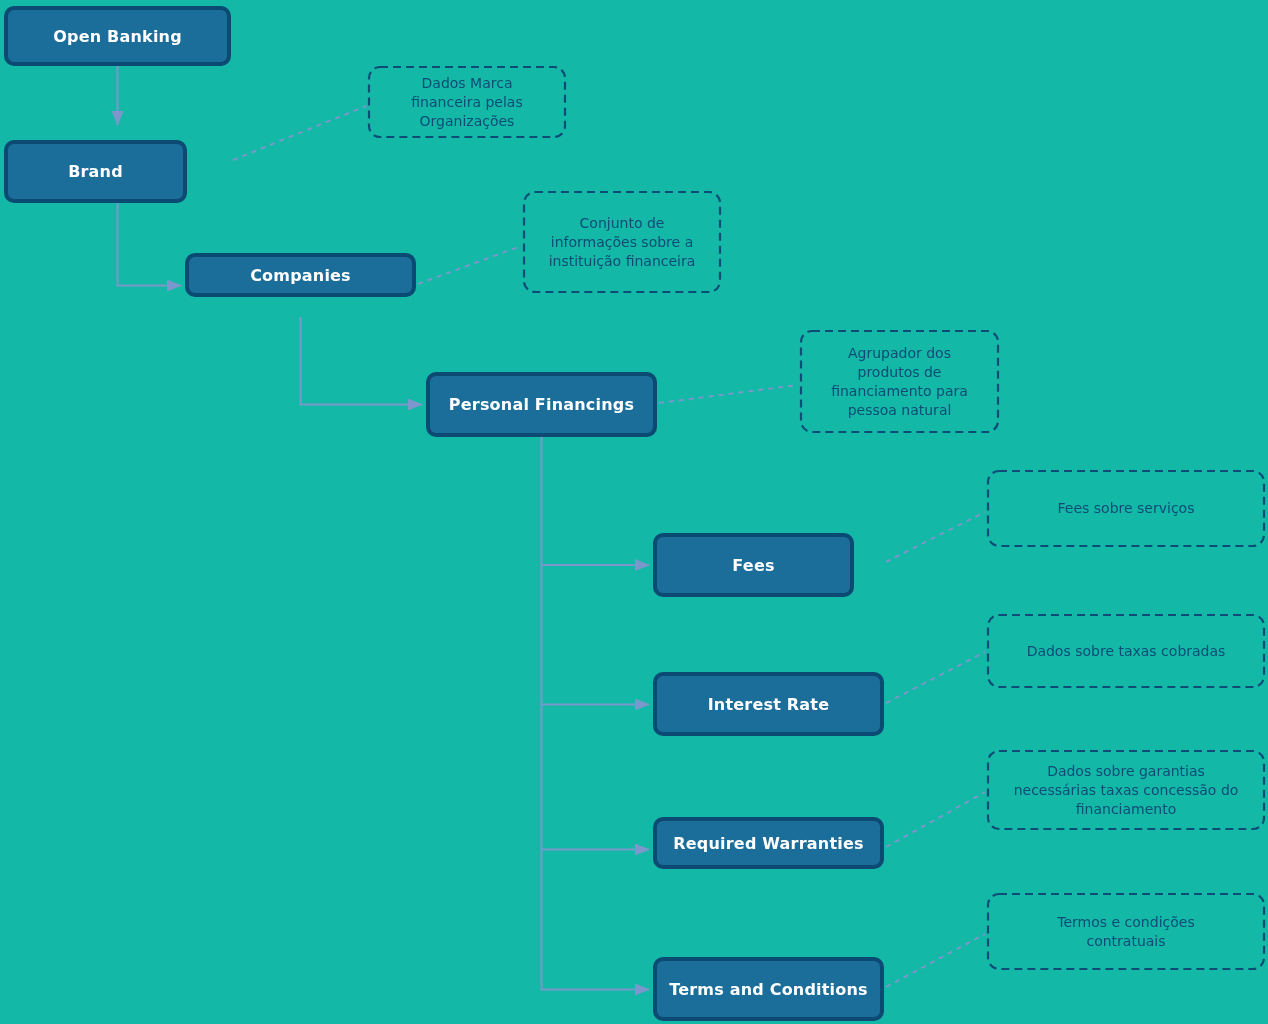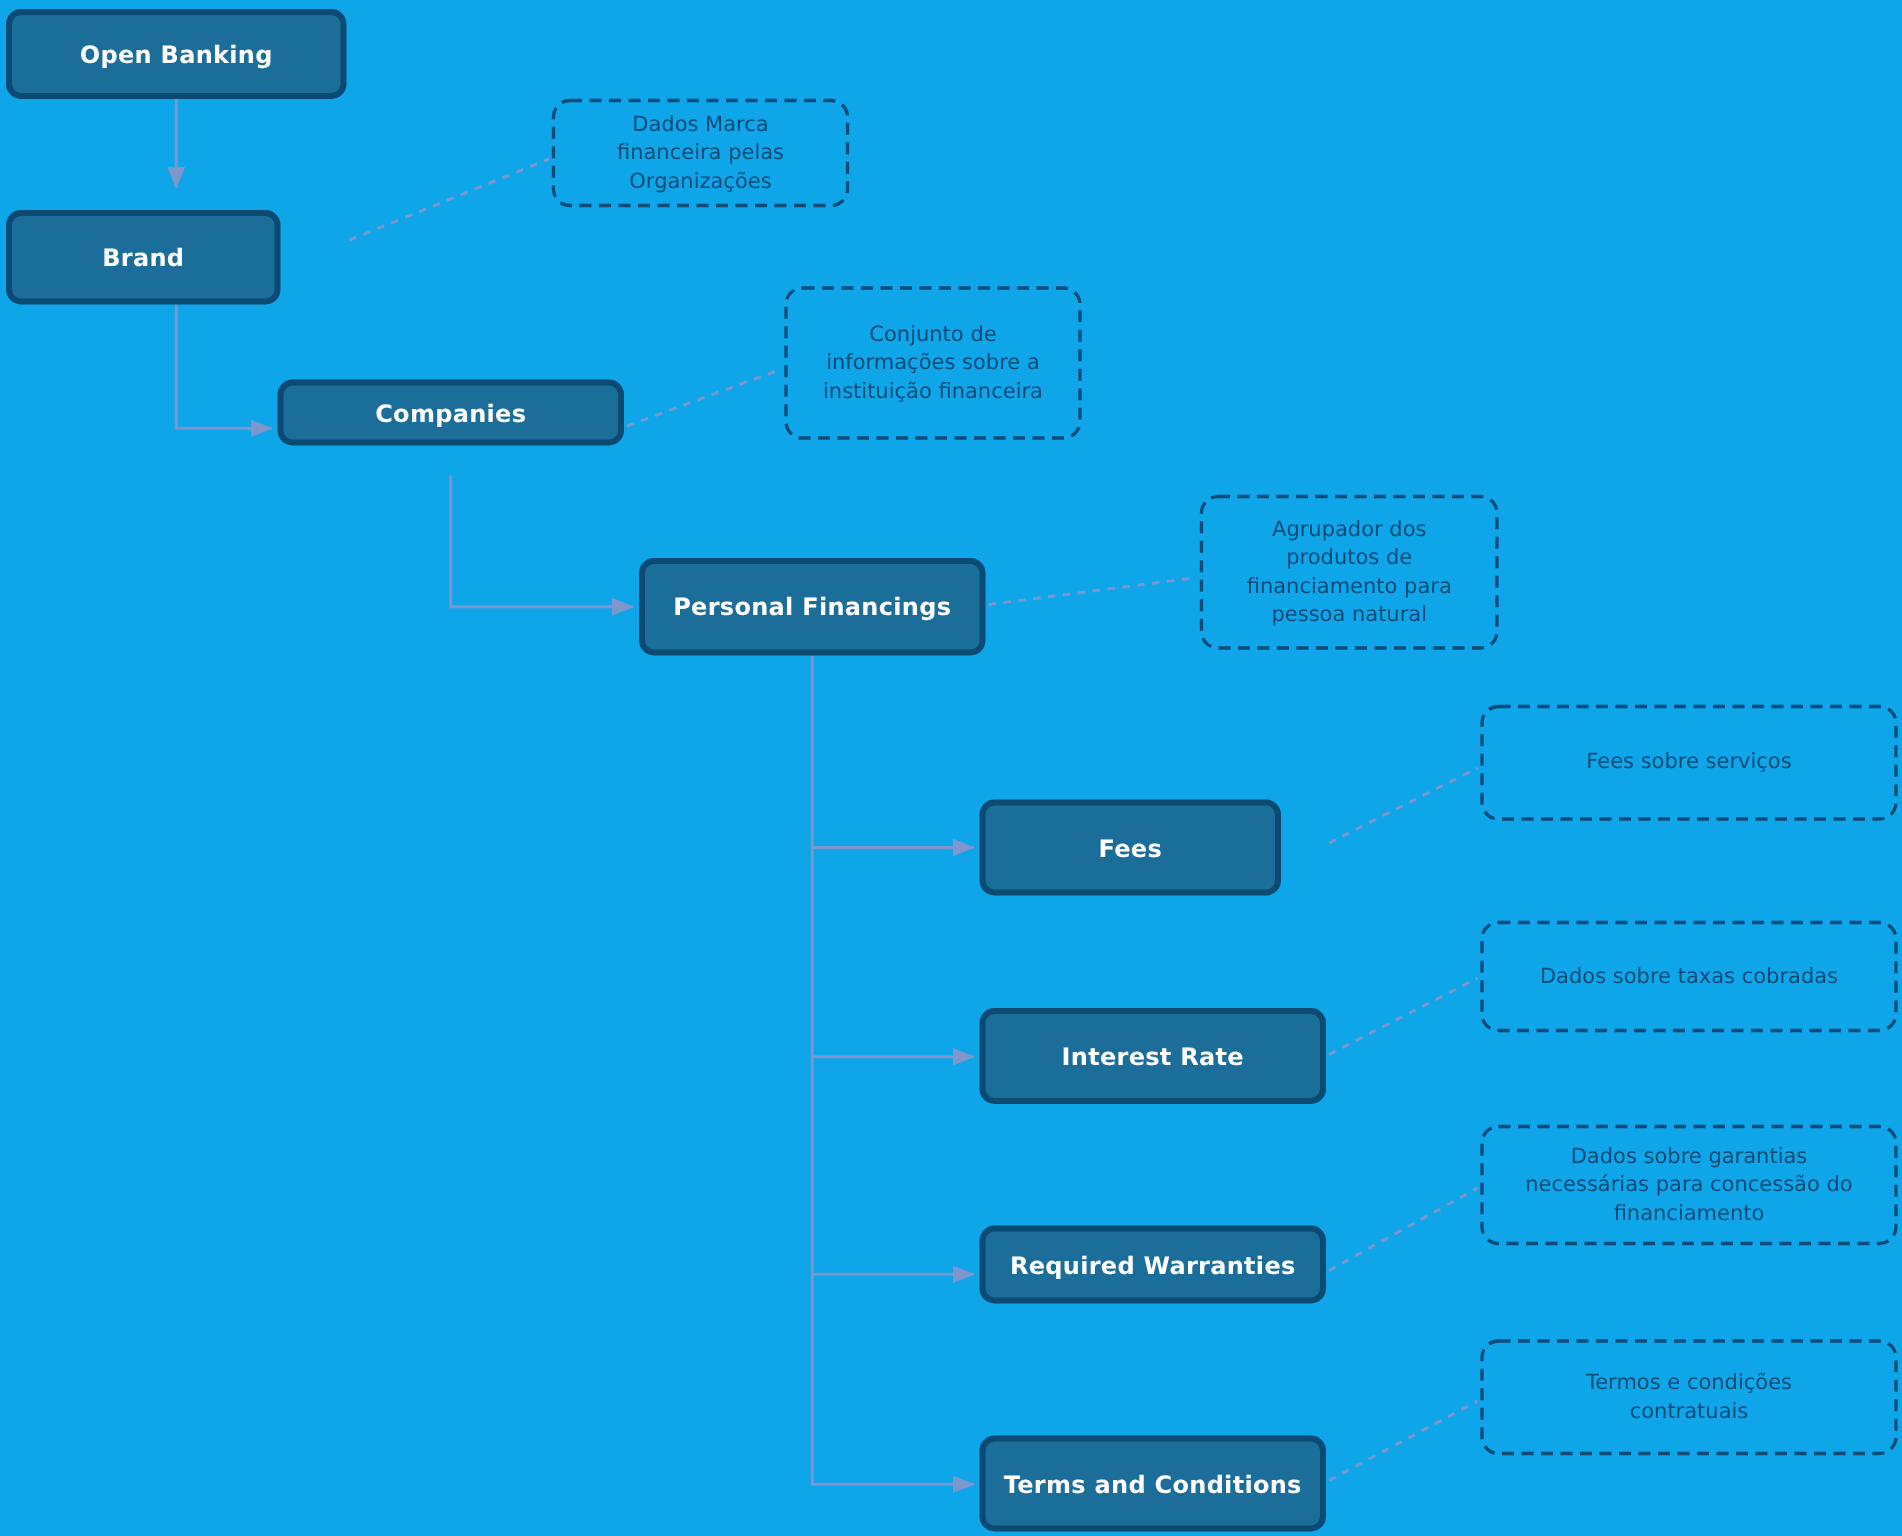--- a/index.html
+++ b/index.html
@@ -1,17 +1,17 @@
 <!DOCTYPE html>
 <html><head>
 <meta charset="utf-8">
 <style>
   html,body{margin:0;padding:0;background:#ffffff;}
   .canvas{
-    position:relative;width:1268px;height:1024px;background:#0ea5e9;overflow:hidden;
+    position:relative;width:1268px;height:1024px;background:#14b8a6;overflow:hidden;
     font-family:"DejaVu Sans","Liberation Sans",sans-serif;
   }
   svg.connector-layer{position:absolute;left:0;top:0;width:1268px;height:1024px;}
   .node{
     position:absolute;box-sizing:border-box;
     background:#1b6d9a;border:4px solid #0b4a72;border-radius:10px;
     display:flex;align-items:center;justify-content:center;
   }
   .node-label{
     color:#ffffff;font-size:16px;font-weight:700;letter-spacing:.2px;
@@ -114,20 +114,20 @@
 
   <div class="note" style="left:987px;top:470px;width:278px;height:77px;padding:0 30px">
     <span class="note-text">Fees sobre serviços</span>
   </div>
 
   <div class="note" style="left:987px;top:614px;width:278px;height:74px;padding:0 10px">
     <span class="note-text">Dados sobre taxas cobradas</span>
   </div>
 
   <div class="note" style="left:987px;top:750px;width:278px;height:80px;padding:0 26px">
-    <span class="note-text">Dados sobre garantias necessárias para concessão do financiamento</span>
+    <span class="note-text">Dados sobre garantias necessárias taxas concessão do financiamento</span>
   </div>
 
   <div class="note" style="left:987px;top:893px;width:278px;height:77px;padding:0 30px">
     <span class="note-text">Termos e condições contratuais</span>
   </div>
 
 </div>
 
 </body></html>

